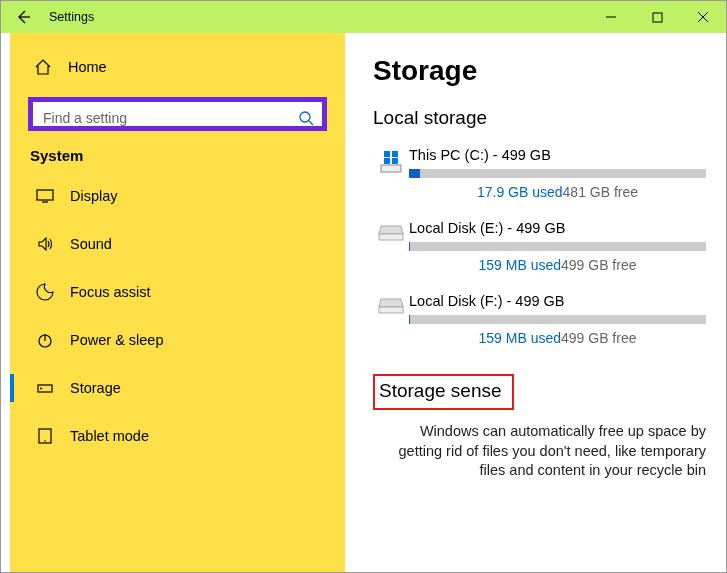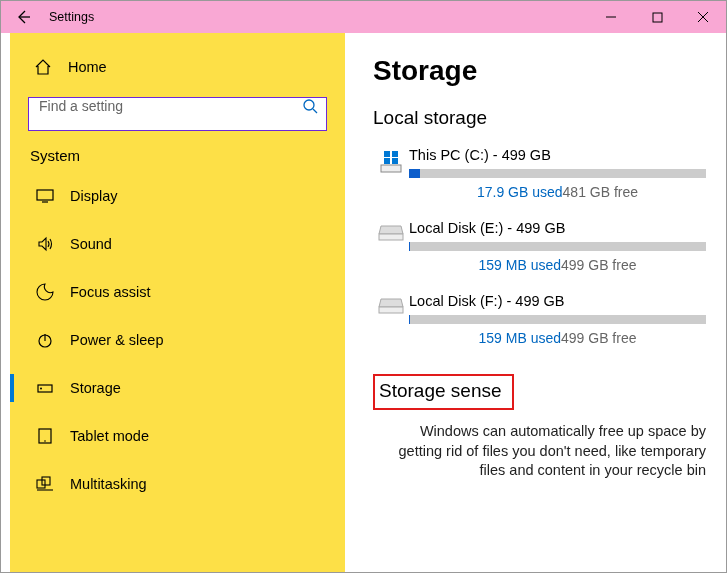--- a/index.html
+++ b/index.html
@@ -10,21 +10,21 @@
     background: #fff;
     width: 727px;
     height: 573px;
     overflow: hidden;
     border: 1px solid #999;
   }
   .titlebar {
     height: 32px;
     display: flex;
     align-items: center;
-    background: #f9a8d4;
+    background: #bef264;
   }
   .back-btn {
     width: 44px;
     height: 32px;
     display: flex;
     align-items: center;
     justify-content: center;
   }
   .tb-title {
     font-size: 12.5px;
@@ -53,38 +53,38 @@
     display: flex;
     align-items: center;
     height: 40px;
     padding-left: 24px;
   }
   .home-item .icon { width: 24px; display:flex; align-items:center; }
   .home-item .lbl { margin-left: 10px; font-size: 14.5px; }
   .search-box {
     margin: 10px 18px 16px 18px;
     height: 34px;
-    border: 1px solid #6d28d9;
+    border: 5px solid #6d28d9;
     background: #fff;
     display: flex;
-    align-items: flex-start;
+    align-items: flex-end;
     padding: 0 8px 0 10px;
   }
   .search-box input {
     flex: 1;
     border: none;
     outline: none;
     font-size: 14px;
     color: #555;
     background: transparent;
   }
   .search-box input::placeholder { color: #666; }
   .cat-label {
     padding-left: 20px;
-    font-weight: 400;
+    font-weight: 700;
     font-size: 15px;
     margin-bottom: 8px;
   }
   .nav-item {
     display: flex;
     align-items: center;
     height: 48px;
     padding-left: 24px;
     position: relative;
   }
@@ -277,30 +277,20 @@
       <span class="lbl">Storage</span>
     </div>
     <div class="nav-item">
       <span class="icon">
           <svg width="18" height="18" viewBox="0 0 18 18">
             <rect x="3" y="2" width="12" height="14" stroke="#000" stroke-width="1.2" fill="none"></rect>
             <circle cx="9" cy="14" r="0.8" fill="#000"></circle>
           </svg>
         </span>
       <span class="lbl">Tablet mode</span>
-    </div>
-    <div class="nav-item">
-      <span class="icon">
-          <svg width="18" height="18" viewBox="0 0 18 18">
-            <rect x="1" y="5" width="8" height="8" stroke="#000" stroke-width="1.1" fill="none"></rect>
-            <rect x="6" y="2" width="8" height="8" stroke="#000" stroke-width="1.1" fill="none"></rect>
-            <path d="M1 15 H17" stroke="#000" stroke-width="1.1"></path>
-          </svg>
-        </span>
-      <span class="lbl">Multitasking</span>
     </div>
   </div>
 
   <div class="main">
     <h1>Storage</h1>
     <h2>Local storage</h2>
     <div id="drives">
         <div class="drive">
           <div class="drive-icon">
             <svg width="26" height="26" viewBox="0 0 26 26">

